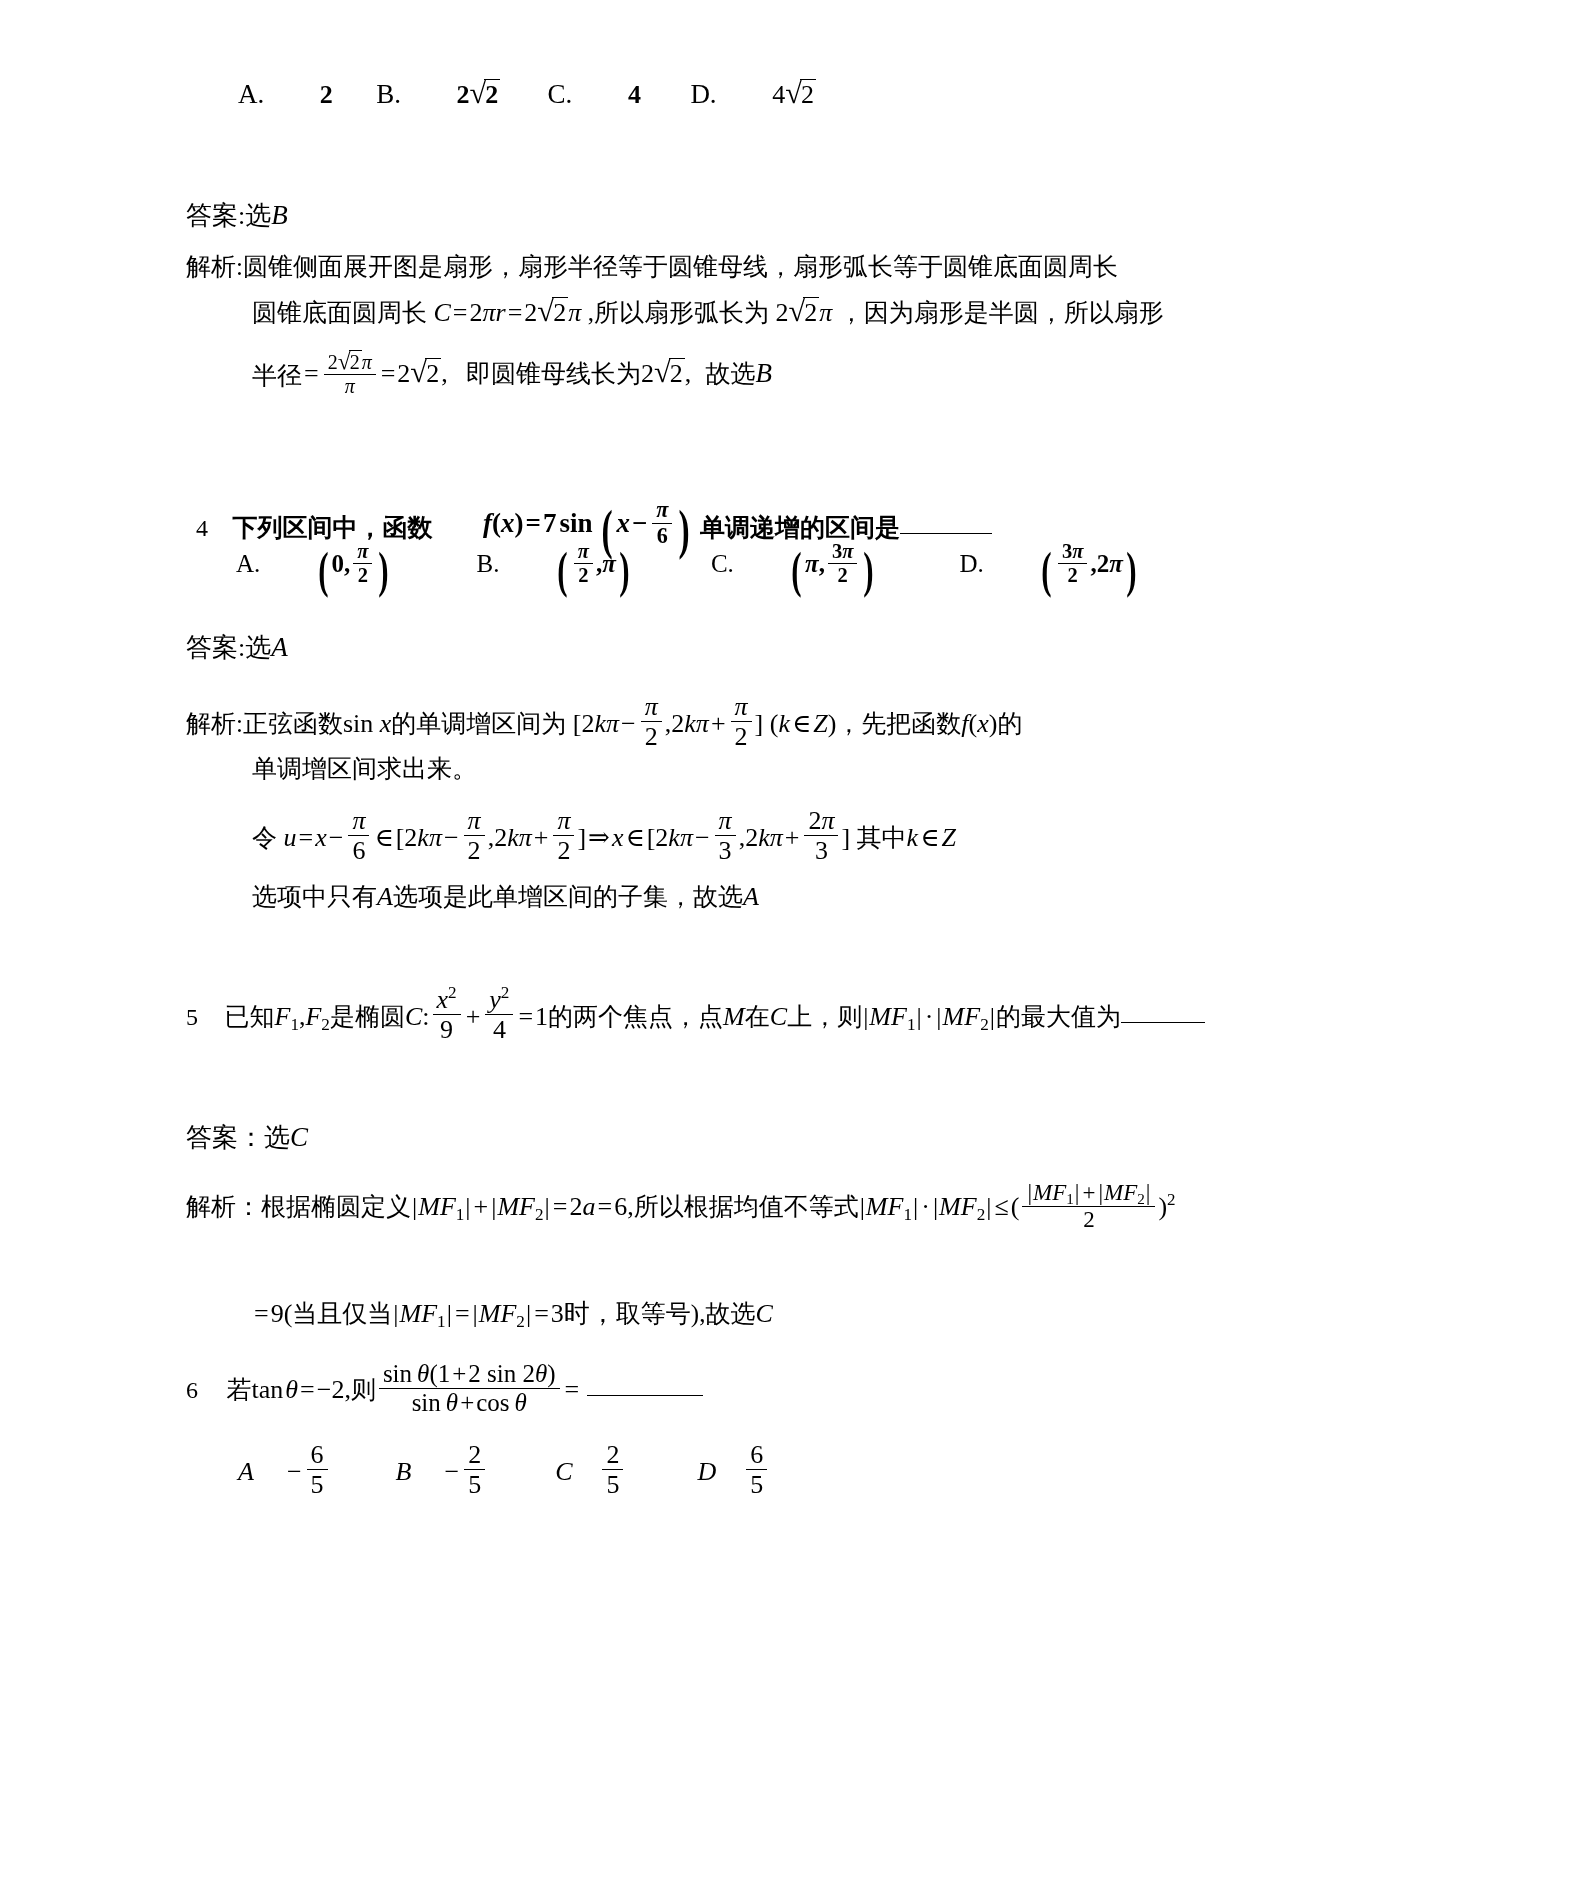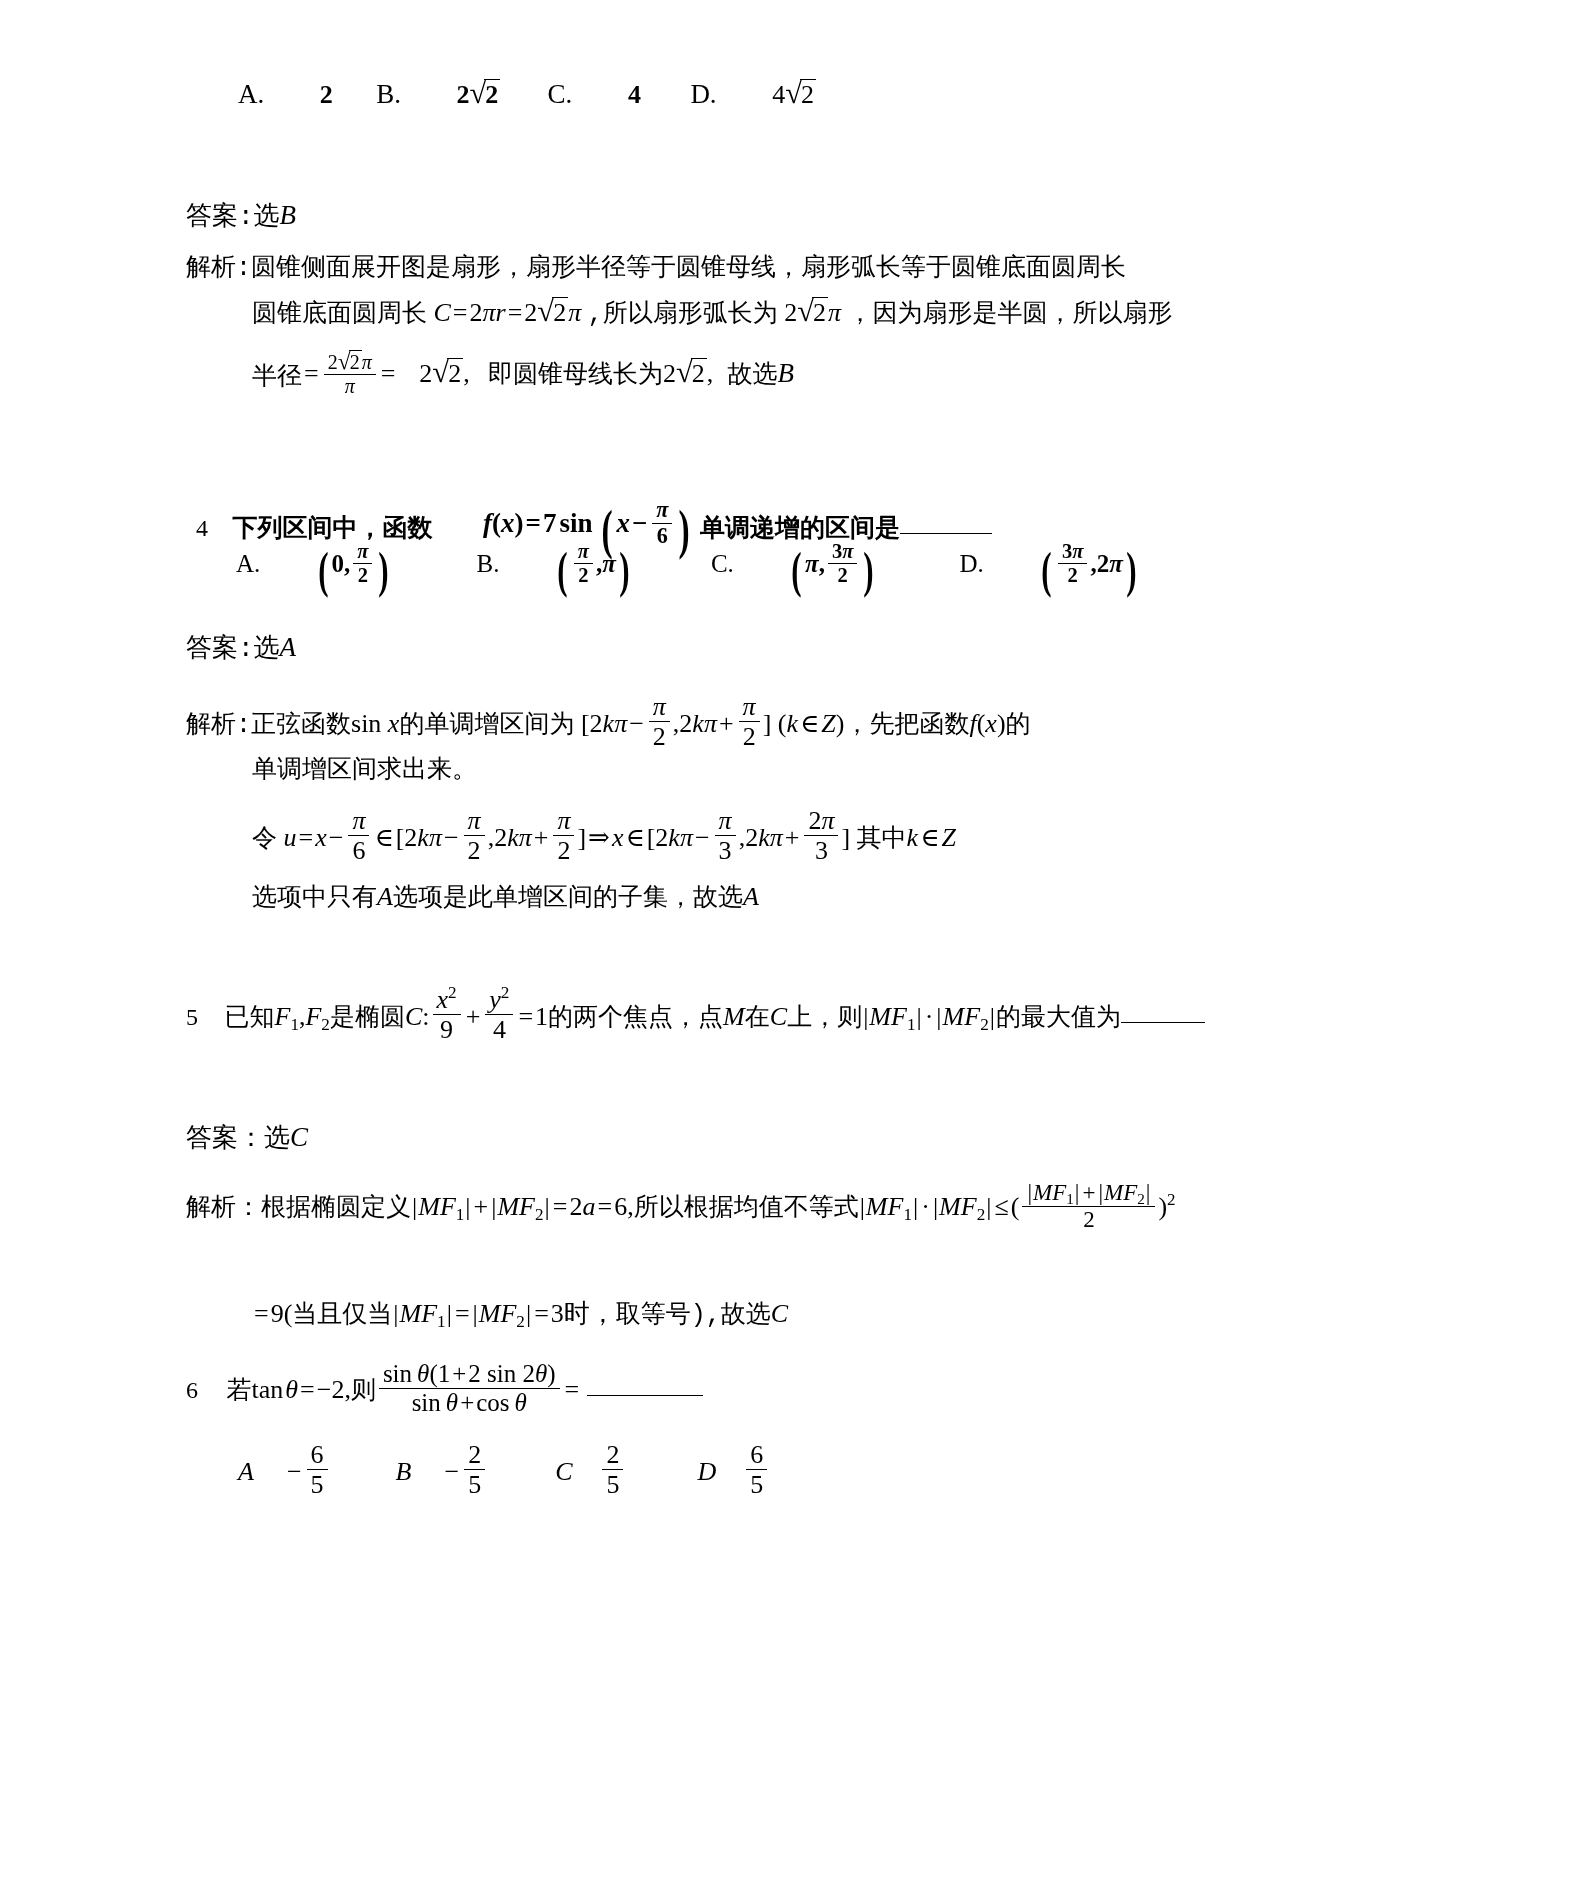--- a/index.html
+++ b/index.html
@@ -19,21 +19,21 @@
     position: relative;
     width: 1572px;
     height: 1896px;
     padding: 0;
   }
 
   
   .mi { font-style: italic; font-family: "Liberation Serif", serif; }
   .mn { font-style: normal; font-family: "Liberation Serif", serif; }
   .op { font-style: normal; padding: 0 2px; }
-  .cjk { font-family: Liberation Mono, monospace; font-style: normal; }
+  .cjk { font-family: Liberation Serif, serif; font-style: normal; }
 
   
   .frac {
     display: inline-block;
     vertical-align: -0.52em;
     text-align: center;
     line-height: 1.12;
     margin: 0 3px;
   }
   .frac > .num { display: block; padding: 0 4px; }
@@ -121,21 +121,21 @@
       <span class="mi">C</span><span class="op">=</span><span class="mn">2</span><span class="mi">π</span><span class="mi">r</span><span class="op">=</span><span class="mn">2</span><span class="sqrt"><span class="rad">√</span><span class="rgd">2</span></span><span class="mi">π</span>
     </span><span class="cjk">,所以扇形弧长为</span><span style="font-size:26px;">
       <span class="mn">2</span><span class="sqrt"><span class="rad">√</span><span class="rgd">2</span></span><span class="mi">π</span>
     </span><span class="cjk">，因为扇形是半圆，所以扇形</span>
   </div>
 
   <div class="line" style="left:252px; top:350px; font-size:25px;">
     <span class="cjk" style="vertical-align:-2px;">半径</span><span class="op" style="font-size:26px;">=</span><span class="frac" style="font-size:20px;">
       <span class="num"><span class="mn">2</span><span class="sqrt"><span class="rad">√</span><span class="rgd">2</span></span><span class="mi">π</span></span>
       <span class="den"><span class="mi">π</span></span>
-    </span><span class="op" style="font-size:26px;">=</span><span style="font-size:26px;margin-left:22px;"><span class="mn">2</span><span class="sqrt"><span class="rad">√</span><span class="rgd">2</span></span><span class="mn">,</span></span>
+    </span><span class="op" style="font-size:26px;">=</span><span style="font-size:26px;"><span class="mn">2</span><span class="sqrt"><span class="rad">√</span><span class="rgd">2</span></span><span class="mn">,</span></span>
     <span style="display:inline-block; width:12px;"></span><span class="cjk">即圆锥母线长为</span><span style="font-size:26px;"><span class="mn">2</span><span class="sqrt"><span class="rad">√</span><span class="rgd">2</span></span><span class="mn">,</span></span>
     <span style="display:inline-block; width:8px;"></span><span class="cjk">故选</span><span class="mi" style="font-size:27px;">B</span>
   </div>
 
   <div class="line" style="left:196px; top:498px; font-size:25px;">
     <span class="qnum" style="font-size:24px;">4</span>
     <span style="display:inline-block; width:12px;"></span>
     <span class="cjk" style="font-weight:700;">下列区间中，函数</span>
     <span style="display:inline-block; width:38px;"></span>
     <span style="font-size:27px; font-weight:700; vertical-align:4px;">

